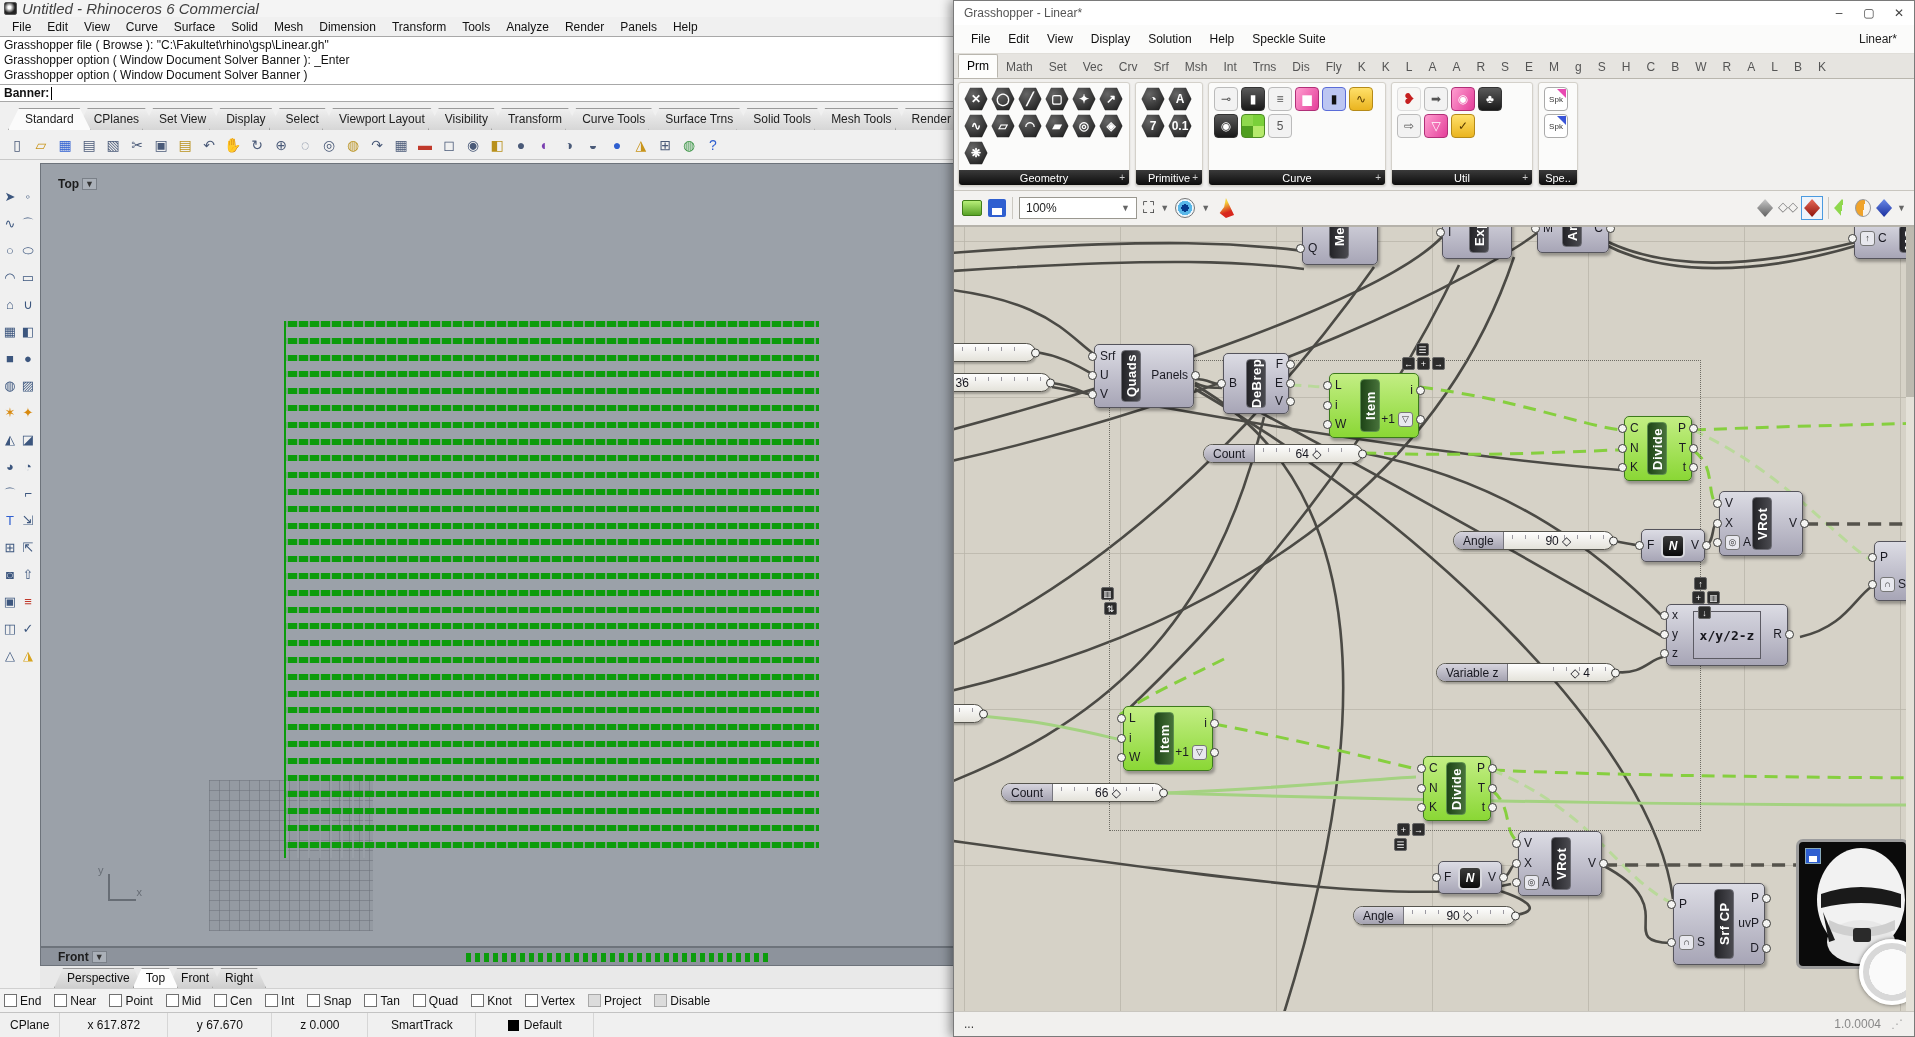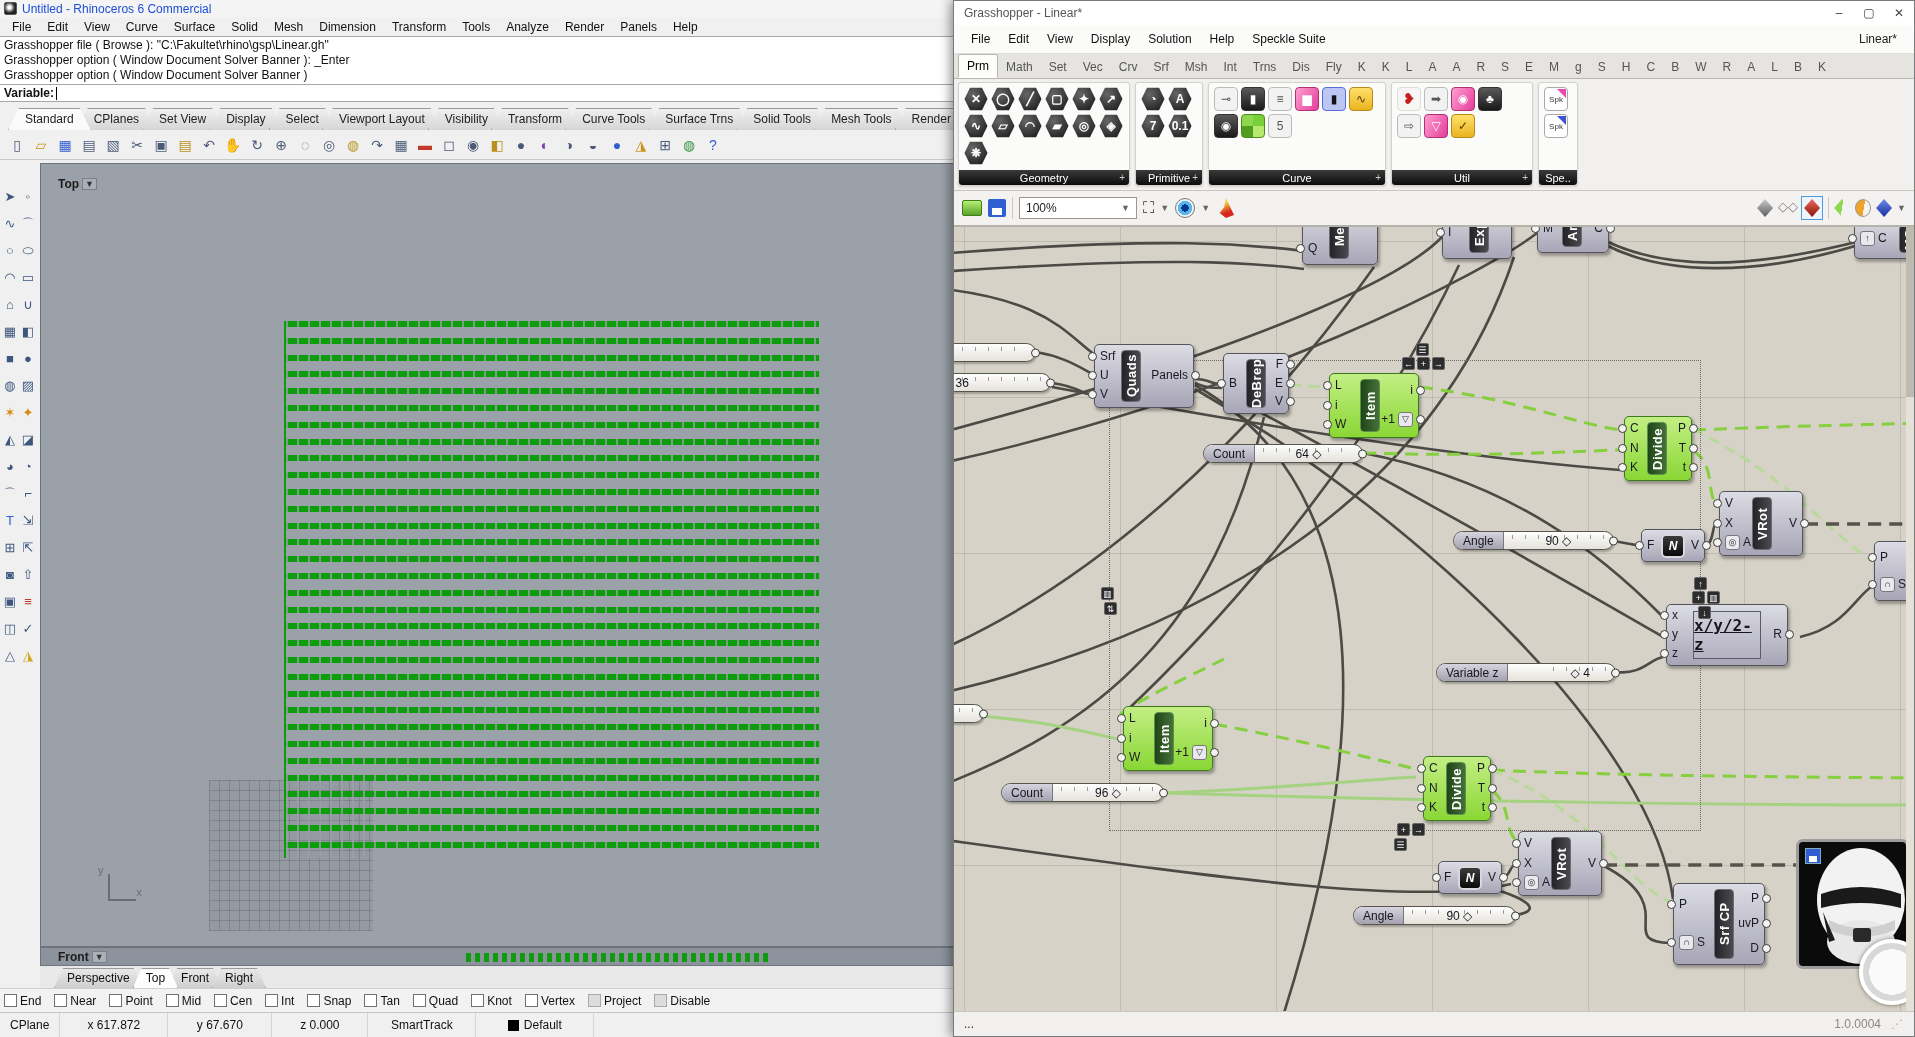--- a/index.html
+++ b/index.html
@@ -3,21 +3,21 @@
 <meta charset="utf-8">
 <style>
   html,body{margin:0;padding:0;background:#666;}
   *{box-sizing:border-box;}
   .screen{position:relative;width:1915px;height:1037px;overflow:hidden;
     font-family:"Liberation Sans",sans-serif;background:#f0f0f0;color:#111;font-size:12px;}
   
   .rhino{position:absolute;inset:0;background:#f0f0f0;}
   .r-titlebar{height:17px;display:flex;align-items:center;gap:5px;padding:0 4px;background:#f4f4f4;}
   .r-appicon{width:13px;height:13px;background:radial-gradient(circle at 40% 40%,#fff 15%,#222 60%);border:1px solid #555;border-radius:2px;}
-  .r-title{font-size:12px;color:#1d4ed8;}
+  .r-title{font-size:15px;color:#404040;font-style:italic;}
   .r-menubar{height:19px;display:flex;align-items:center;background:#f0f0f0;padding-left:4px;}
   .r-menubar span{padding:2px 8px;cursor:default;}
   .r-history{background:#fff;border-top:1px solid #a8a8a8;border-bottom:1px solid #a8a8a8;padding:1px 4px;height:49px;line-height:15px;}
   .r-cmdline{background:#fff;border-bottom:1px solid #a8a8a8;padding:1px 4px;height:17px;font-weight:bold;display:flex;align-items:center;}
   .caret{display:inline-block;width:1px;height:13px;background:#000;margin-left:2px;}
   .r-tabsrow{height:28px;display:flex;align-items:flex-end;padding-left:8px;background:#f0f0f0;}
   .rtab{padding:3px 16px 4px;background:linear-gradient(#efefef,#d6d6d6);border:1px solid #999;border-bottom:none;
     clip-path:polygon(11px 0,calc(100% - 11px) 0,100% 100%,0 100%);margin-right:-14px;font-size:12px;color:#222;}
   .rtab.active{background:#fbfbfb;z-index:3;position:relative;font-weight:normal;}
   .r-iconrow{height:30px;display:flex;align-items:center;gap:2px;padding:0 6px;background:#f0f0f0;border-bottom:1px solid #c9c9c9;}
@@ -118,21 +118,21 @@
   .wl{stroke:#a4d281;stroke-width:3;}
   .wd{stroke:#55534c;stroke-width:3.4;stroke-dasharray:13 8;}
   .selrect{position:absolute;border:1px dotted #6e6c64;}
   .node{position:absolute;border-radius:5px;border:1.5px solid #55545c;background:linear-gradient(#dcdce4,#a7a5b6);box-shadow:1.5px 2.5px 3px rgba(0,0,0,.3);}
   .node.green{background:linear-gradient(#c3ee84,#8ad735);border-color:#3c7a1c;}
   .nlabel{position:absolute;top:5px;bottom:5px;background:linear-gradient(90deg,#4a4a50,#232327);border:1px solid #6c6c74;border-radius:4px;
     color:#fff;font-weight:bold;font-size:13px;display:flex;align-items:center;justify-content:center;
     writing-mode:vertical-rl;transform:rotate(180deg);padding:2px 1px;letter-spacing:.5px;}
   .node.green .nlabel{background:linear-gradient(90deg,#47713a,#1e4517);border-color:#5d8f4c;}
   .nexpr{position:absolute;top:6px;bottom:6px;border:1px solid #5c5b64;background:linear-gradient(#d2d2dc,#b4b2c2);
-    display:flex;align-items:center;justify-content:center;font-family:"DejaVu Sans Mono",monospace;font-weight:bold;font-size:16px;color:#16161c;text-decoration:underline;}
+    display:flex;align-items:center;justify-content:center;font-family:"DejaVu Sans Mono",monospace;font-weight:bold;font-size:13px;color:#16161c;}
   .nsq{position:absolute;width:24px;height:24px;background:linear-gradient(#3c3c3c,#0a0a0a);border:2px solid #d8d8de;border-radius:5px;
     color:#fff;font-weight:bold;font-style:italic;display:flex;align-items:center;justify-content:center;top:50%;left:50%;transform:translate(-50%,-50%);}
   .prow{position:absolute;display:flex;align-items:center;gap:3px;height:18px;font-size:12px;color:#1a1a22;}
   .prow.out{flex-direction:row-reverse;}
   .pdot{width:9px;height:9px;border-radius:50%;background:#f4f4f2;border:1.5px solid #3a3a38;flex:0 0 auto;}
   .prow.in .pdot{margin-left:-6px;}
   .prow.out .pdot{margin-right:-6px;}
   .picon{width:15px;height:15px;border:1px solid #777;border-radius:3px;background:#e8e8ee;font-size:9px;display:flex;align-items:center;justify-content:center;color:#333;}
   .slider{position:absolute;height:19px;background:linear-gradient(#fefefe,#e4e2da);border:1.5px solid #56554e;border-radius:10px;display:flex;align-items:center;box-shadow:1px 2px 2px rgba(0,0,0,.25);}
   .sl-label{height:100%;display:flex;align-items:center;padding:0 9px;background:linear-gradient(#d6d4dd,#a4a2b0);border-right:1px solid #77767e;border-radius:9px 0 0 9px;color:#16161e;}
@@ -179,21 +179,21 @@
         <span class="rmenu">Render</span>
         <span class="rmenu">Panels</span>
         <span class="rmenu">Help</span>
       </div>
     <div class="r-history">
       <div>Grasshopper file ( Browse ): "C:\Fakultet\rhino\gsp\Linear.gh"</div>
       <div>Grasshopper option ( Window  Document  Solver  Banner ): _Enter</div>
       <div>Grasshopper option ( Window  Document  Solver  Banner )</div>
     </div>
     <div class="r-cmdline">
-      <span>Variable:</span>
+      <span>Banner:</span>
         <span class="caret"></span>
     </div>
     <div class="r-tabsrow">
         <span class="rtab active">Standard</span>
         <span class="rtab">CPlanes</span>
         <span class="rtab">Set View</span>
         <span class="rtab">Display</span>
         <span class="rtab">Select</span>
         <span class="rtab">Viewport Layout</span>
         <span class="rtab">Visibility</span>
@@ -930,21 +930,21 @@
             <span class="sl-track">
               <span class="sl-ticks"></span>
               <span class="sl-val">◇ 4</span>
             </span>
             <span class="sl-dot"></span>
           </div>
           <div class="slider" style="left: 47px; top: 556px; width: 163px;">
             <span class="sl-label">Count</span>
             <span class="sl-track">
               <span class="sl-ticks"></span>
-              <span class="sl-val">96 ◇</span>
+              <span class="sl-val">66 ◇</span>
             </span>
             <span class="sl-dot"></span>
           </div>
           <div class="slider" style="left: 399px; top: 679px; width: 163px;">
             <span class="sl-label">Angle</span>
             <span class="sl-track">
               <span class="sl-ticks"></span>
               <span class="sl-val">90 ◇</span>
             </span>
             <span class="sl-dot"></span>

